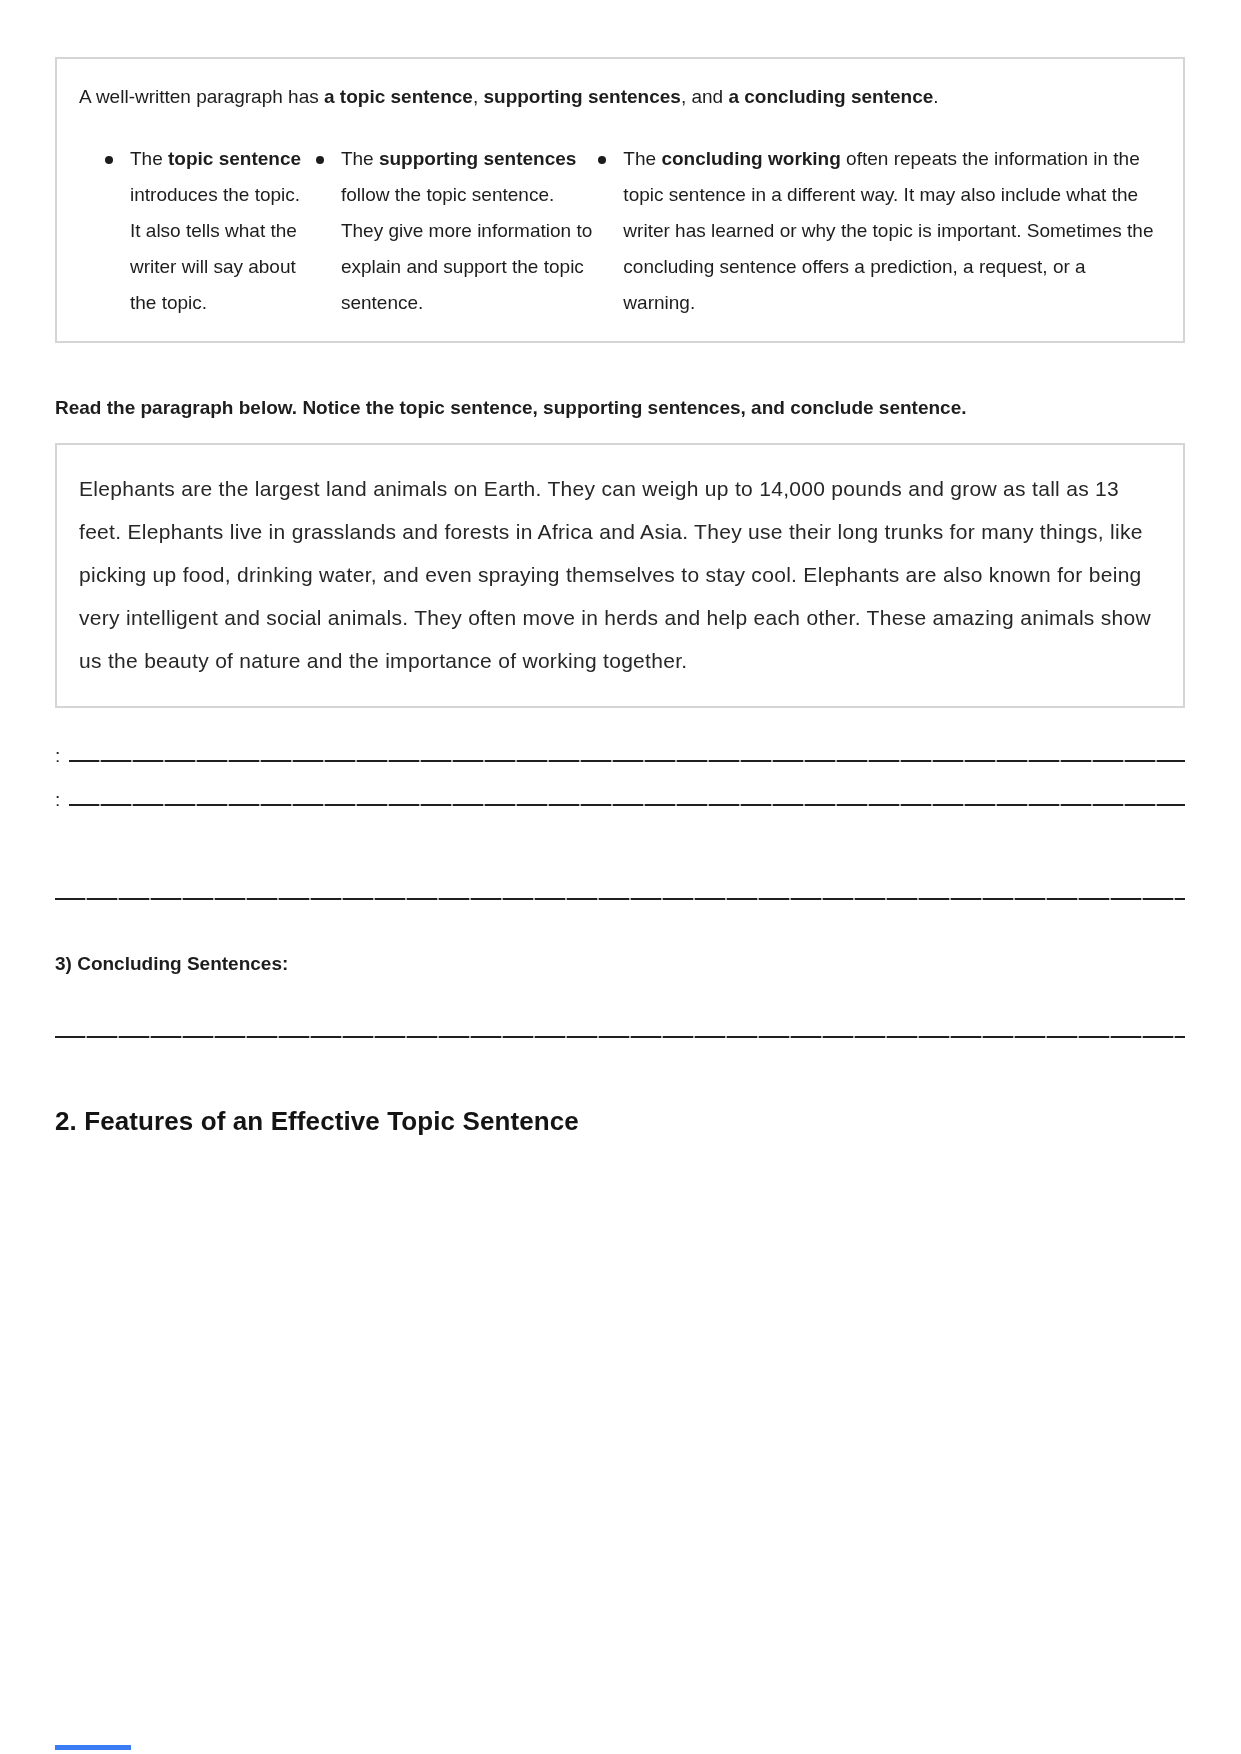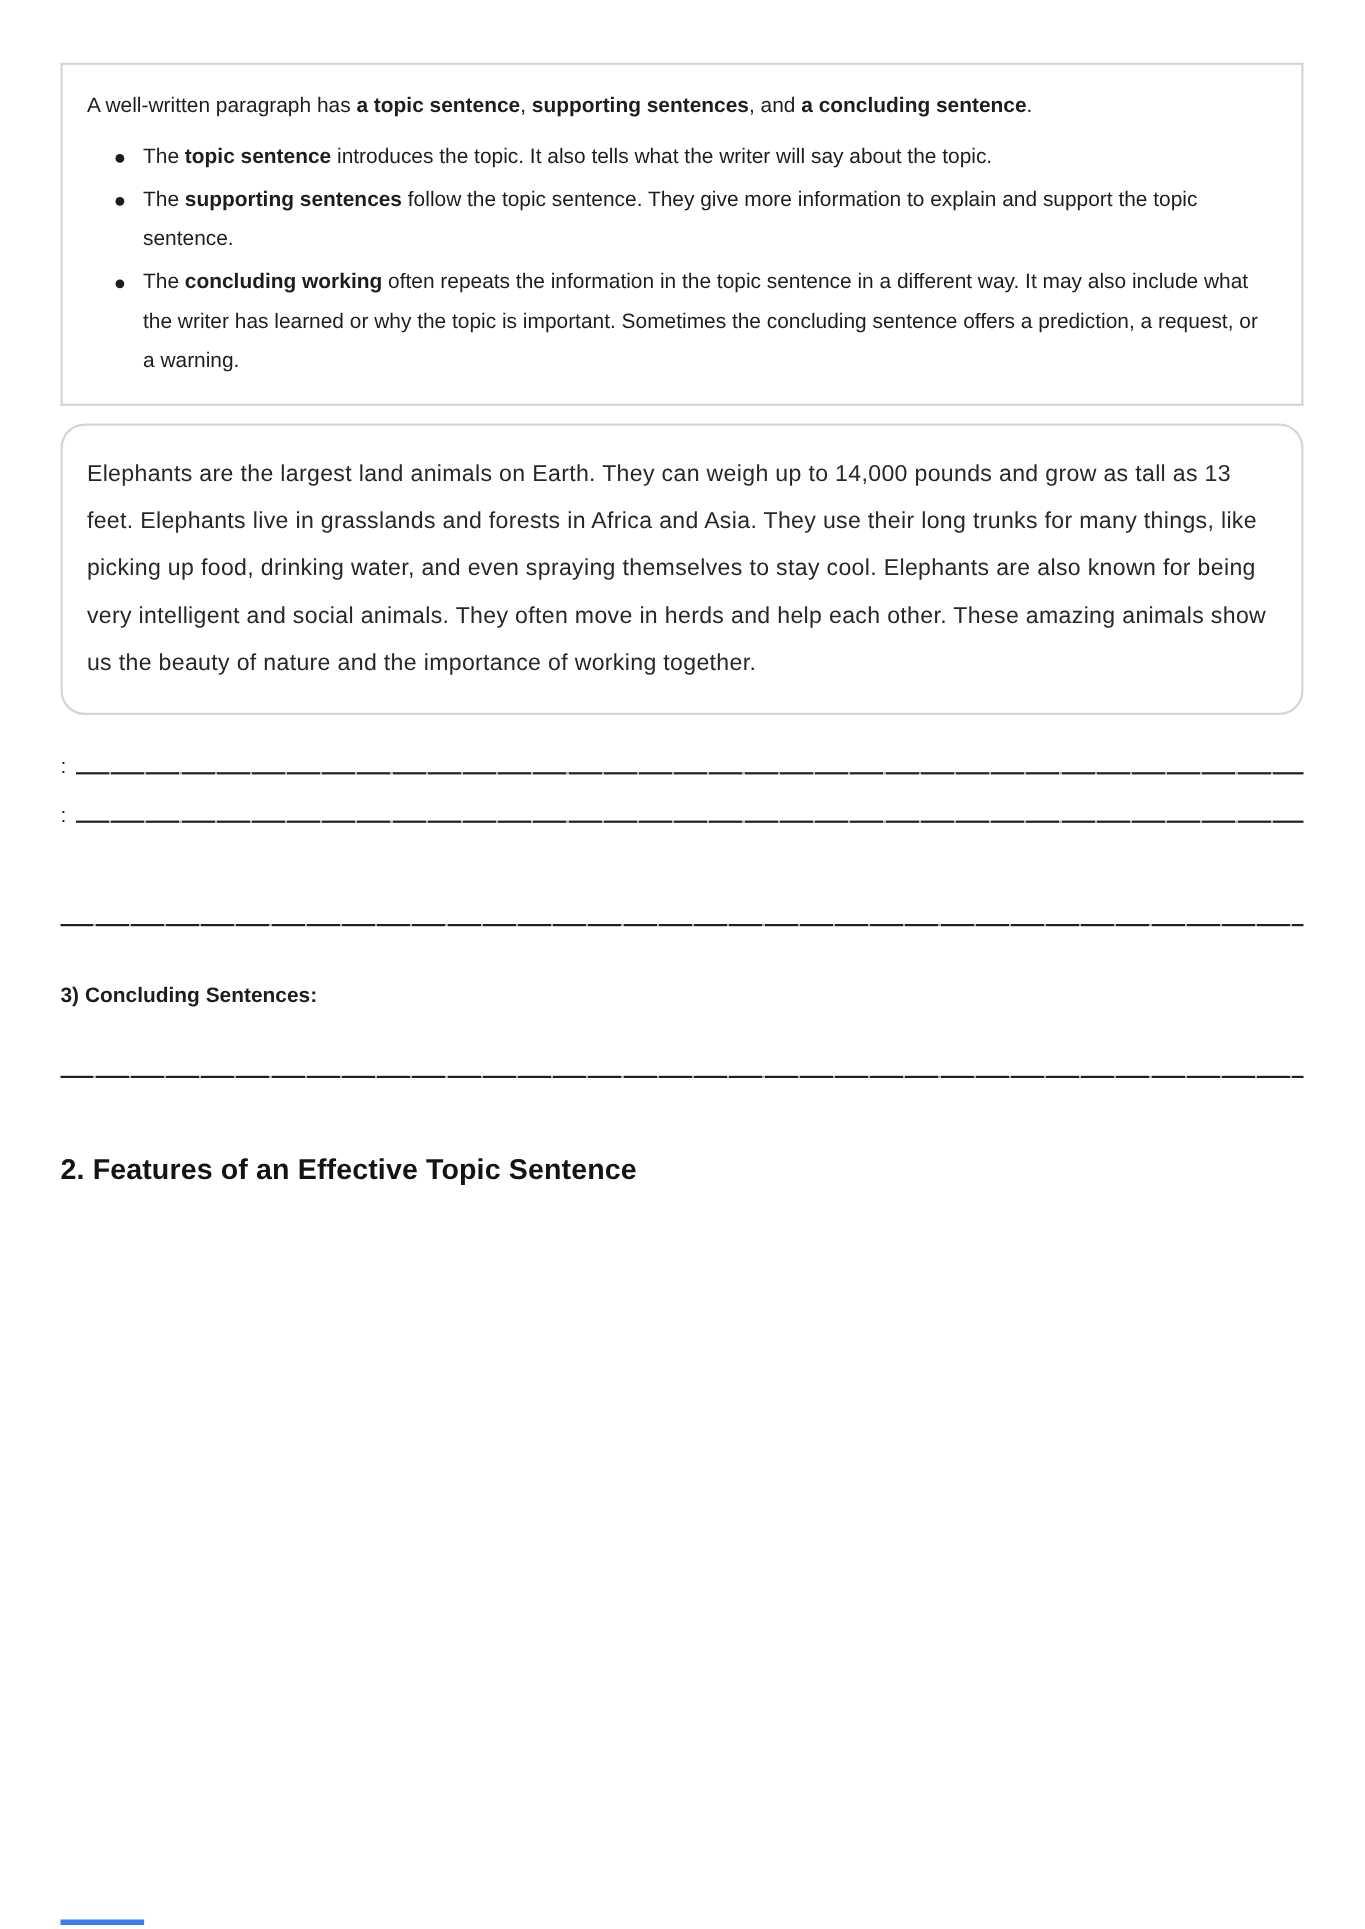--- a/index.html
+++ b/index.html
@@ -20,24 +20,24 @@
     background: #ffffff;
     padding: 18px 26px 20px 22px;
   }
   .lead {
     font-size: 19px;
     line-height: 40px;
   }
   .b { font-weight: bold; }
   .bullets {
     list-style: none;
-    margin-top: 8px;
+    margin-top: 24px;
     padding-left: 26px;
     display: flex;
-    flex-direction: column;
+    flex-direction: row;
     gap: 3px;
   }
   .bullets li {
     display: flex;
     gap: 17px;
     font-size: 19px;
     line-height: 36px;
   }
   .dot {
     flex: none;
@@ -143,22 +143,23 @@
         <span><span>The </span><span class="b">supporting sentences</span><span> follow the topic sentence. They give more information to explain and support the topic sentence.</span></span>
       </li>
       <li>
         <span class="dot"></span>
         <span><span>The </span><span class="b">concluding working</span><span> often repeats the information in the topic sentence in a different way. It may also include what the writer has learned or why the topic is important. Sometimes the concluding sentence offers a prediction, a request, or a warning.</span></span>
       </li>
     </ul>
   </section>
 
 
+  <p class="instruction">Read the paragraph below. Notice the topic sentence, supporting sentences, and conclude sentence.</p>
 
-  <section class="box paragraph-box" style="border-color: rgb(213, 213, 213); border-radius: 22px;">
+  <section class="box paragraph-box" style="border-color: rgb(213, 213, 213);">
     <p>Elephants are the largest land animals on Earth. They can weigh up to 14,000 pounds and grow as tall as 13 feet. Elephants live in grasslands and forests in Africa and Asia. They use their long trunks for many things, like picking up food, drinking water, and even spraying themselves to stay cool. Elephants are also known for being very intelligent and social animals. They often move in herds and help each other. These amazing animals show us the beauty of nature and the importance of working together.</p>
   </section>
 
   <div class="q q1">
     <div class="ans-row">
       <span class="colon">:</span>
       <div class="u-line"></div>
     </div>
   </div>
 

